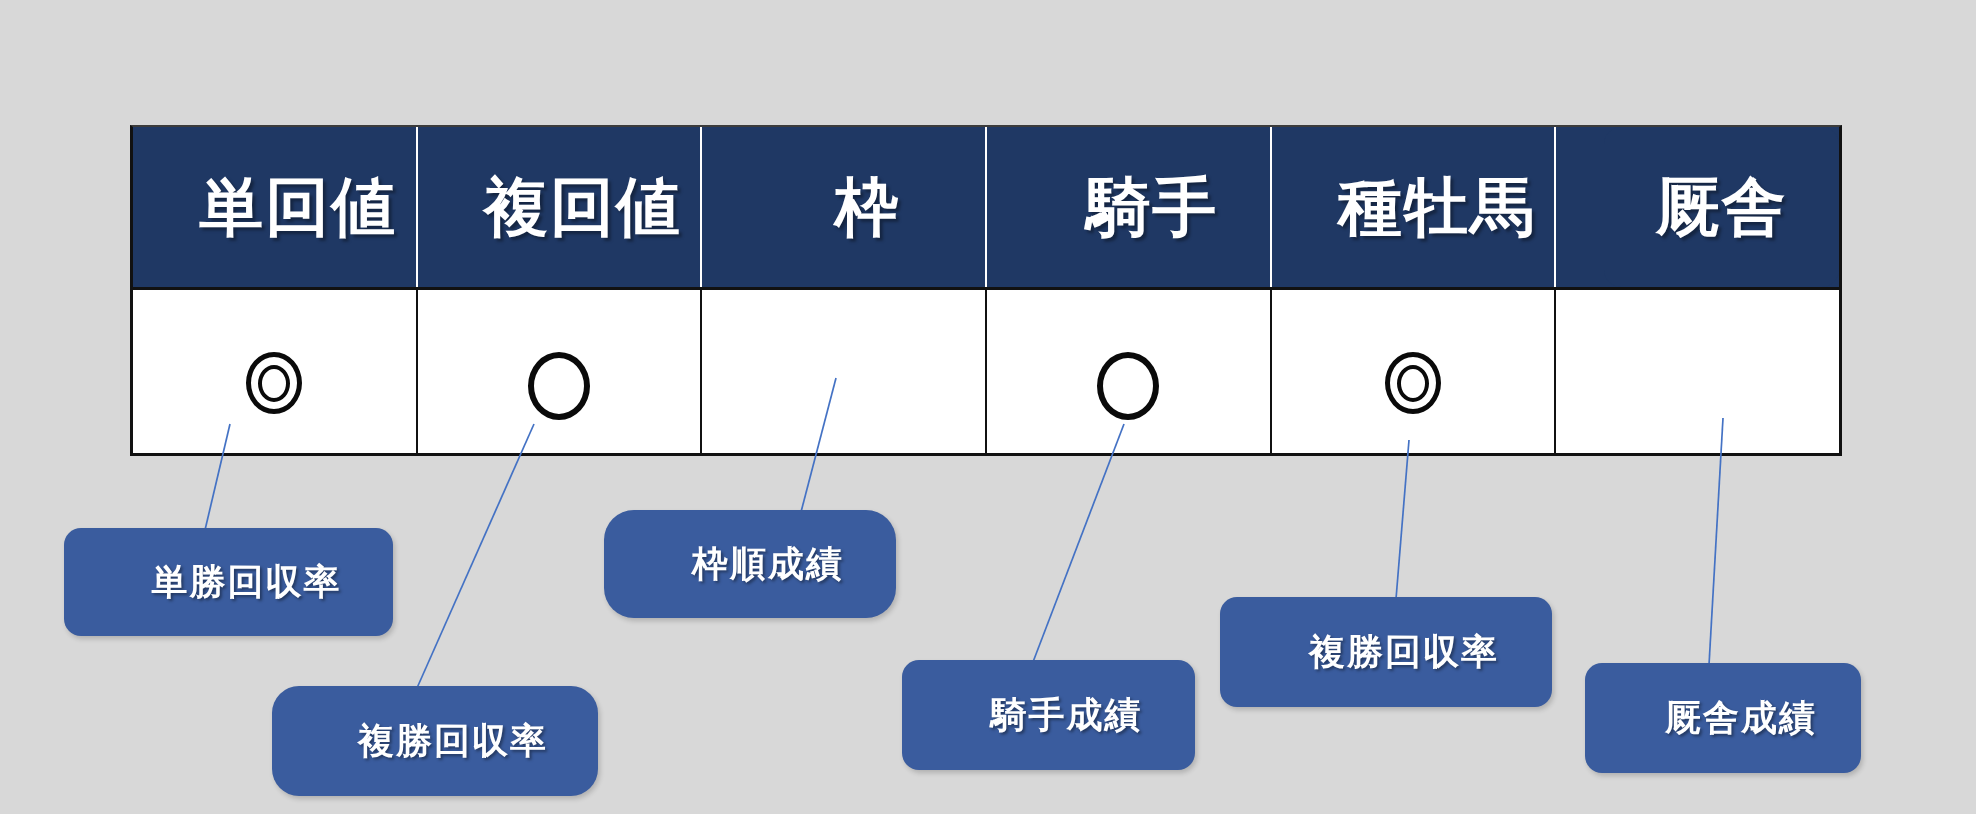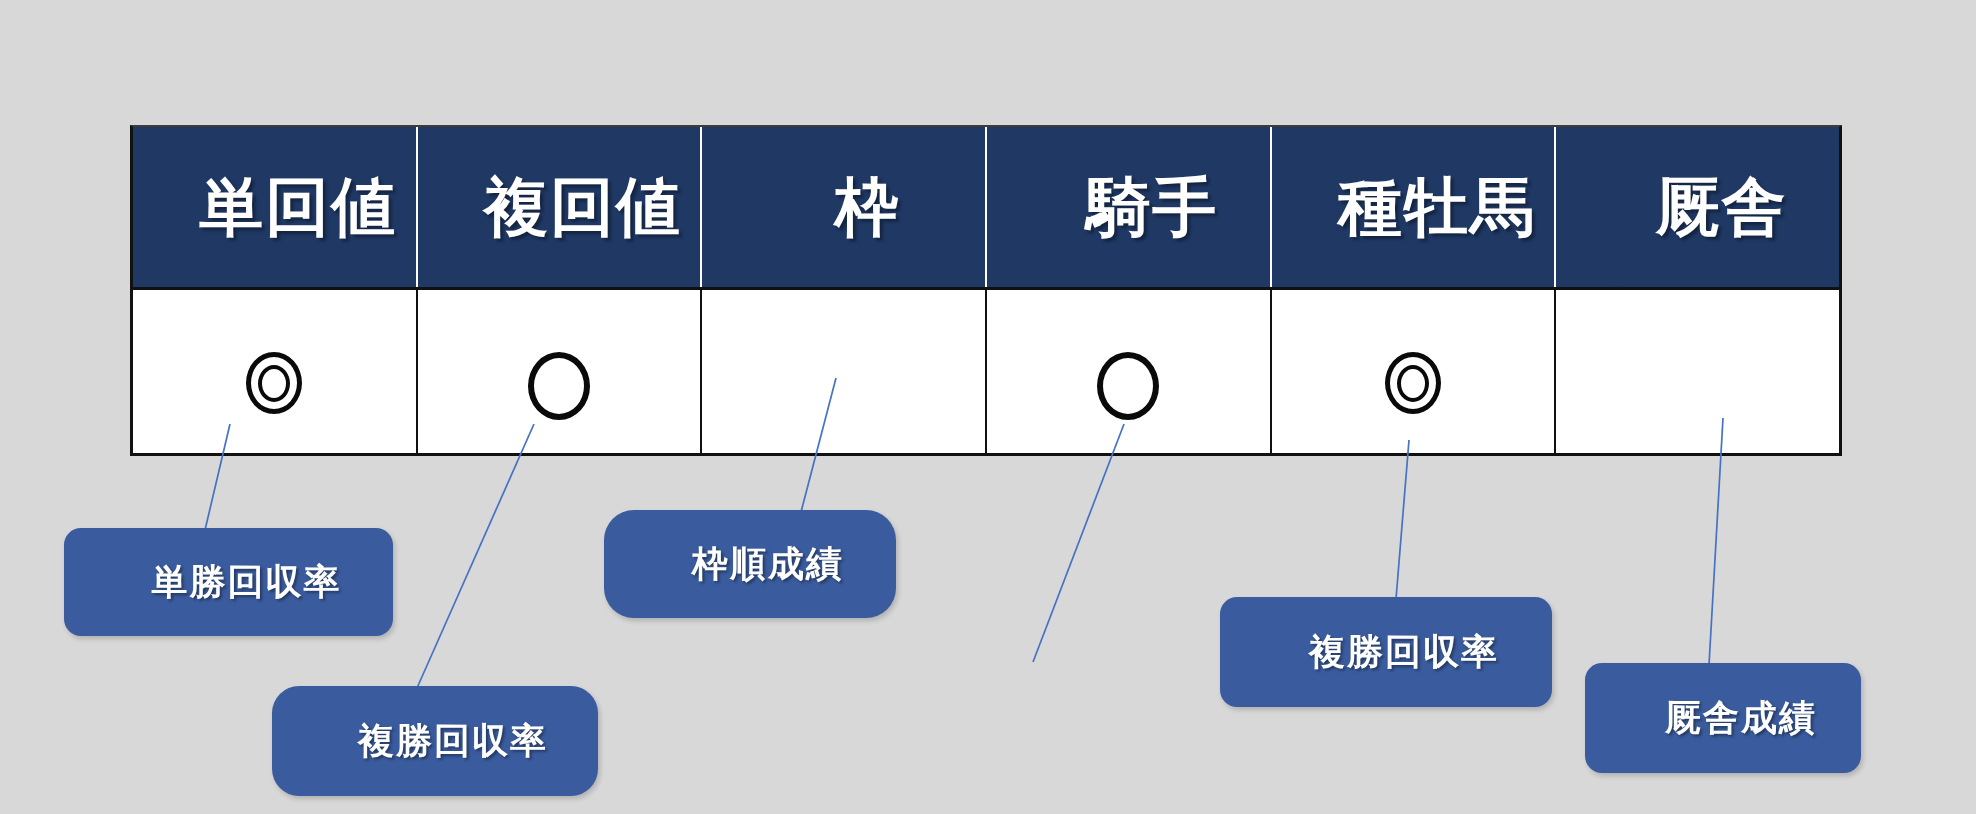--- a/index.html
+++ b/index.html
@@ -150,16 +150,17 @@
     <line class="leader" x1="534" y1="424" x2="417" y2="688"></line>
     <line class="leader" x1="836" y1="378" x2="801" y2="512"></line>
     <line class="leader" x1="1124" y1="424" x2="1033" y2="662"></line>
     <line class="leader" x1="1409" y1="440" x2="1396" y2="599"></line>
     <line class="leader" x1="1723" y1="418" x2="1709" y2="665"></line>
   </svg>
 
   <div class="callout callout-1">単勝回収率</div>
   <div class="callout callout-2">複勝回収率</div>
   <div class="callout callout-3">枠順成績</div>
+  <div class="callout callout-4">騎手成績</div>
   <div class="callout callout-5">複勝回収率</div>
   <div class="callout callout-6">厩舎成績</div>
 
 </div>
 
 </body></html>

